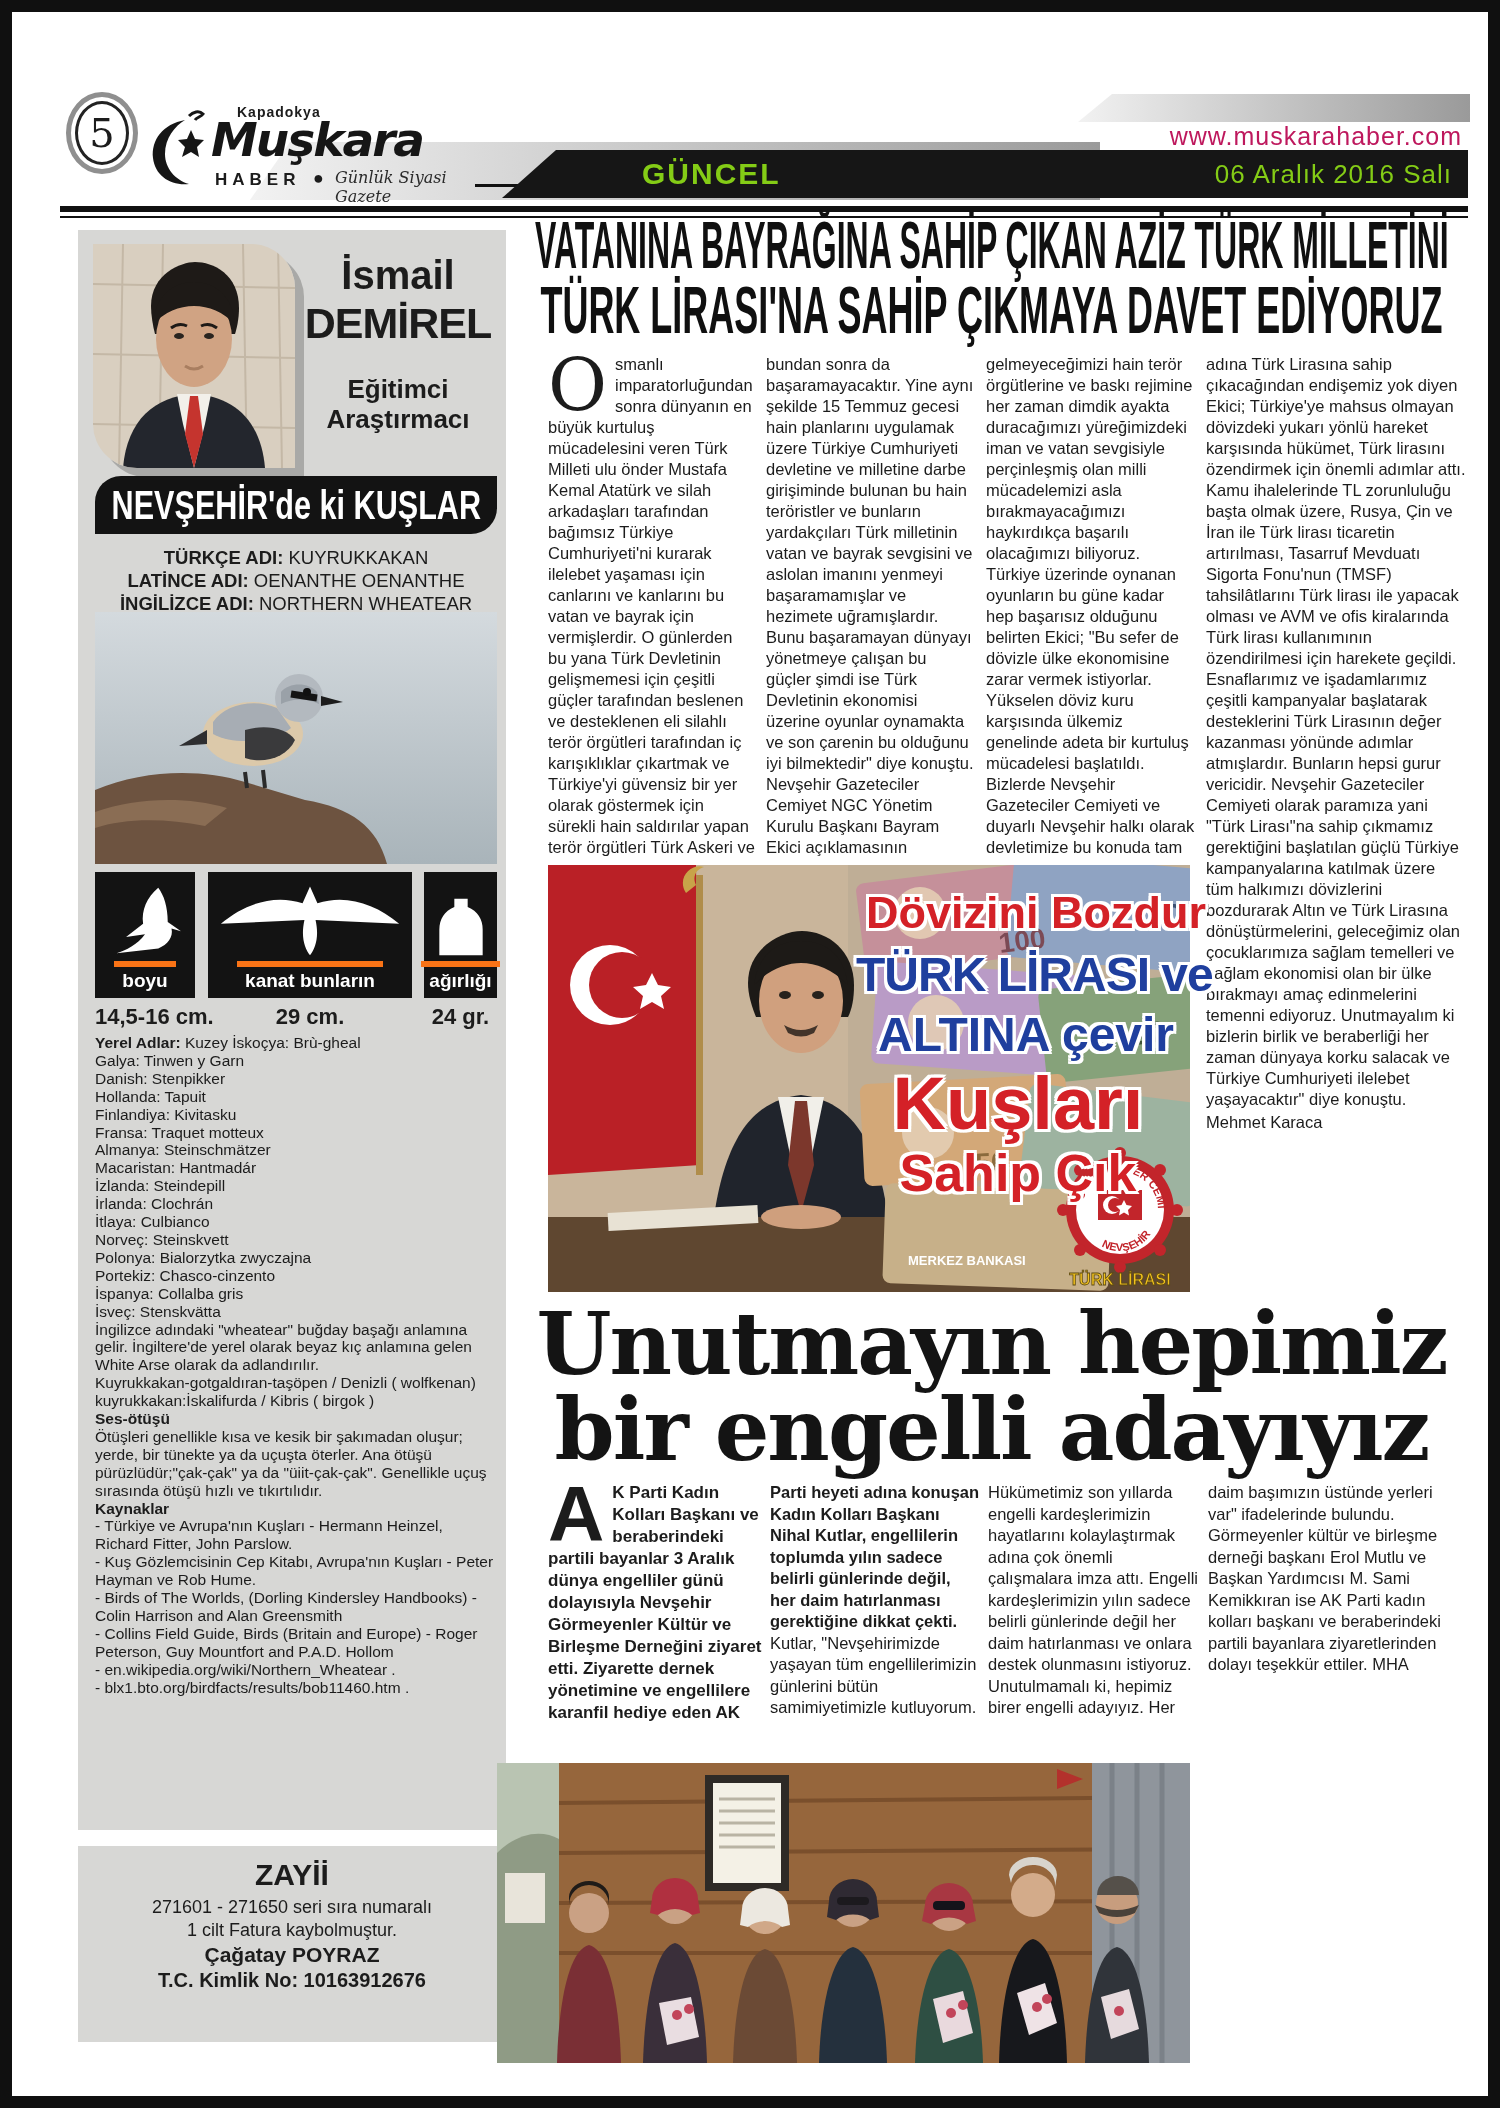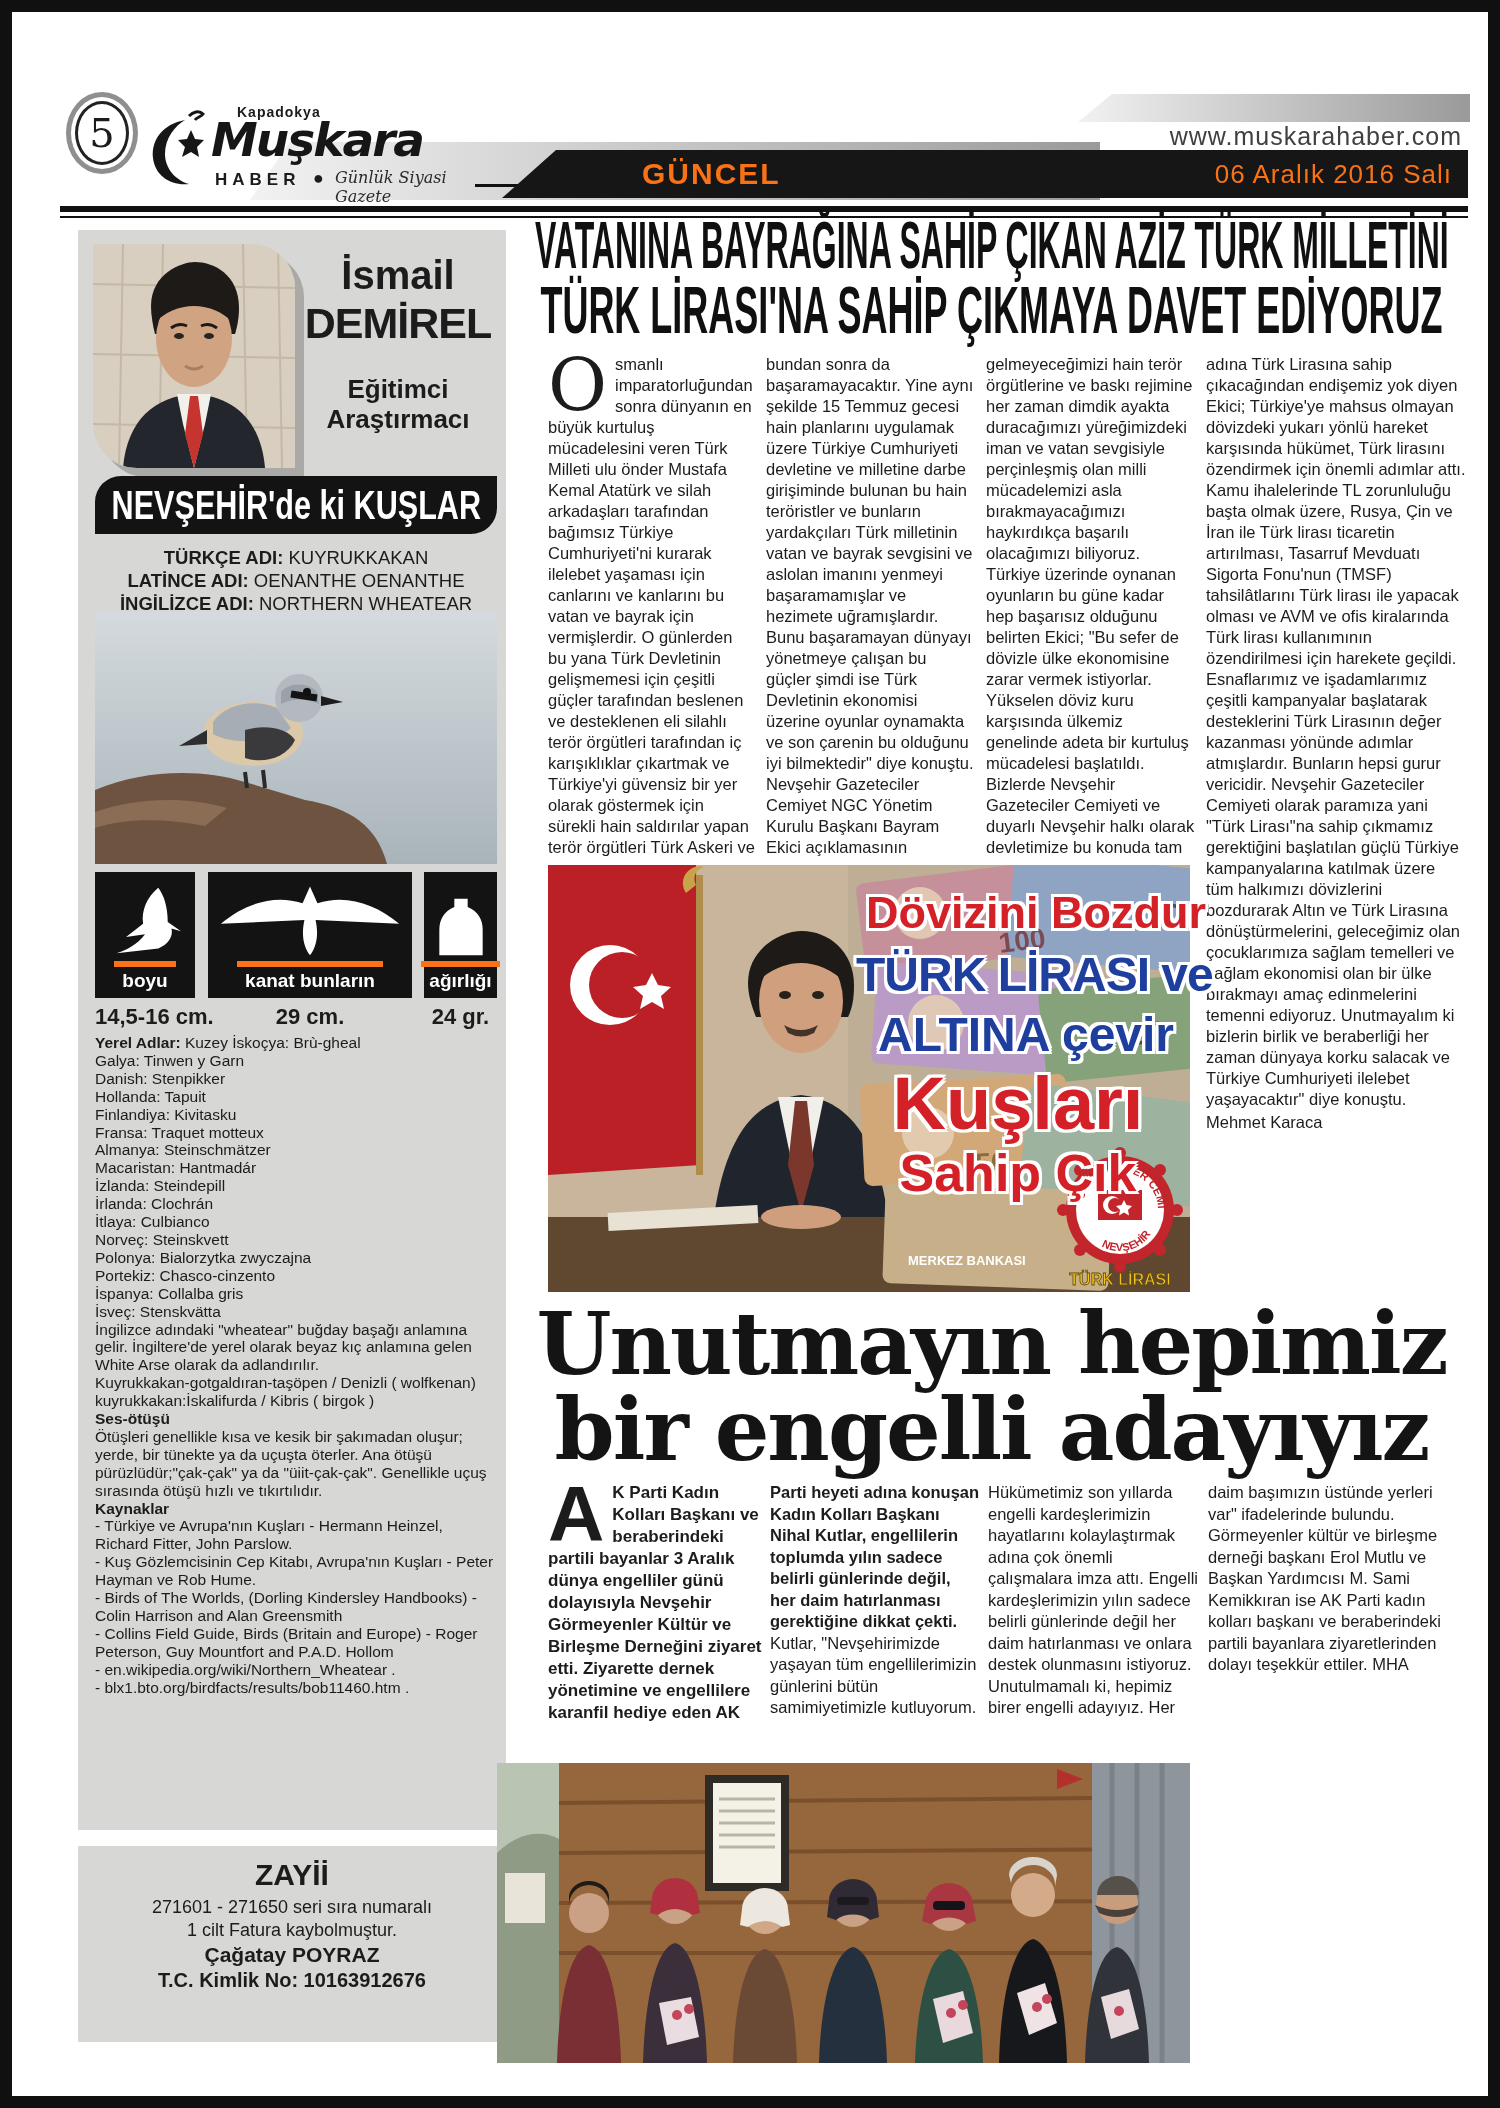--- a/index.html
+++ b/index.html
@@ -10,21 +10,21 @@
   .b{font-weight:bold;}
   .center{text-align:center;}
   .nowrap{white-space:nowrap;}
   
   .pagenum{width:62px;height:72px;border:5px solid #8f8f8f;border-radius:50%;
            display:flex;align-items:center;justify-content:center;}
   .pagenum-inner{width:48px;height:58px;border:3px solid #222;border-radius:50%;
            display:flex;align-items:center;justify-content:center;
            font-family:"DejaVu Serif",serif;font-size:40px;}
   .grayband{background:linear-gradient(to right,#f2f2f2,#9a9a9a);}
-  .blackbar{background:#161616;color:#f97316;display:flex;align-items:center;}
+  .blackbar{background:#161616;color:#84cc16;display:flex;align-items:center;}
   .logo-name{font-family:"DejaVu Sans",sans-serif;font-weight:bold;font-style:italic;
              font-size:47px;letter-spacing:-2px;line-height:1;}
   .logo-sub{font-weight:bold;font-size:17px;letter-spacing:5px;}
   .logo-tag{font-family:"DejaVu Serif",serif;font-style:italic;font-size:16px;}
   .rule{background:#111;}
   
   .sidebar-bg{background:#d7d7d5;}
   .author-photo{border-radius:0 44px 0 44px;overflow:hidden;box-shadow:9px 9px 0 #a9a9a7;}
   .series-banner{background:#131313;color:#fff;border-radius:26px 0 26px 0;
                  display:flex;align-items:center;justify-content:center;}
@@ -77,21 +77,21 @@
       <path d="M44 6 c4-4 10-6 14-2 -2 3 -6 3 -8 6" fill="none" stroke="#161616" stroke-width="3"></path>
     </svg>
     <div class="abs b" style="left:92px;top:0;font-size:14px;letter-spacing:1px;">Kapadokya</div>
     <div class="abs logo-name" style="left:66px;top:12px;color:#161616;">Muşkara</div>
     <div class="abs logo-sub" style="left:70px;top:66px;">HABER</div>
     <div class="abs" style="left:168px;top:64px;font-size:18px;">●</div>
     <div class="abs logo-tag" style="left:190px;top:64px;color:#2a2a2a;">Günlük Siyasi Gazete</div>
     <div class="abs rule" style="left:330px;top:80px;width:170px;height:3px;"></div>
   </div>
 
-  <div class="abs" style="left:1100px;top:122px;width:362px;text-align:right;font-size:25px;color:#404040;letter-spacing:1px;">www.muskarahaber.com</div>
+  <div class="abs" style="left:1100px;top:122px;width:362px;text-align:right;font-size:25px;color:#be185d;letter-spacing:1px;">www.muskarahaber.com</div>
 
   <div class="abs blackbar" style="left:502px;top:150px;width:966px;height:48px;clip-path:polygon(54px 0,100% 0,100% 100%,0 100%);">
     <div style="margin-left:140px;font-weight:bold;font-size:30px;letter-spacing:2px;">GÜNCEL</div>
     <div style="margin-left:auto;margin-right:16px;font-size:26px;letter-spacing:1px;">06 Aralık 2016 Salı</div>
   </div>
 
   <div class="abs rule" style="left:60px;top:206px;width:1408px;height:6px;"></div>
   <div class="abs rule" style="left:60px;top:216px;width:1408px;height:2px;"></div>
 
   <div class="abs sidebar-bg" style="left:78px;top:230px;width:428px;height:1600px;"></div>

